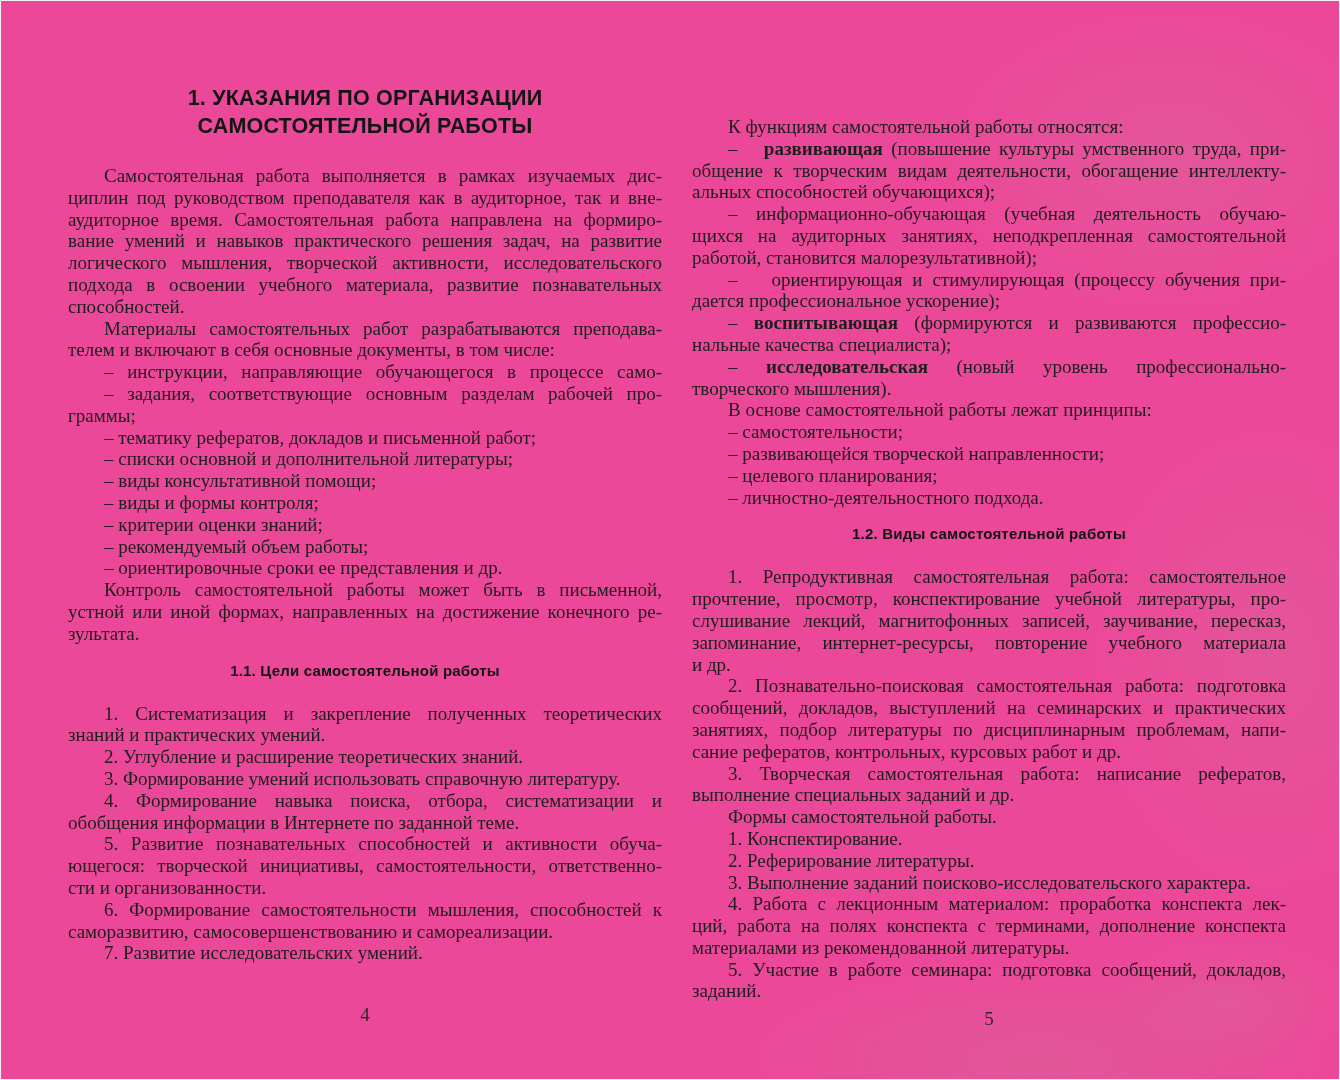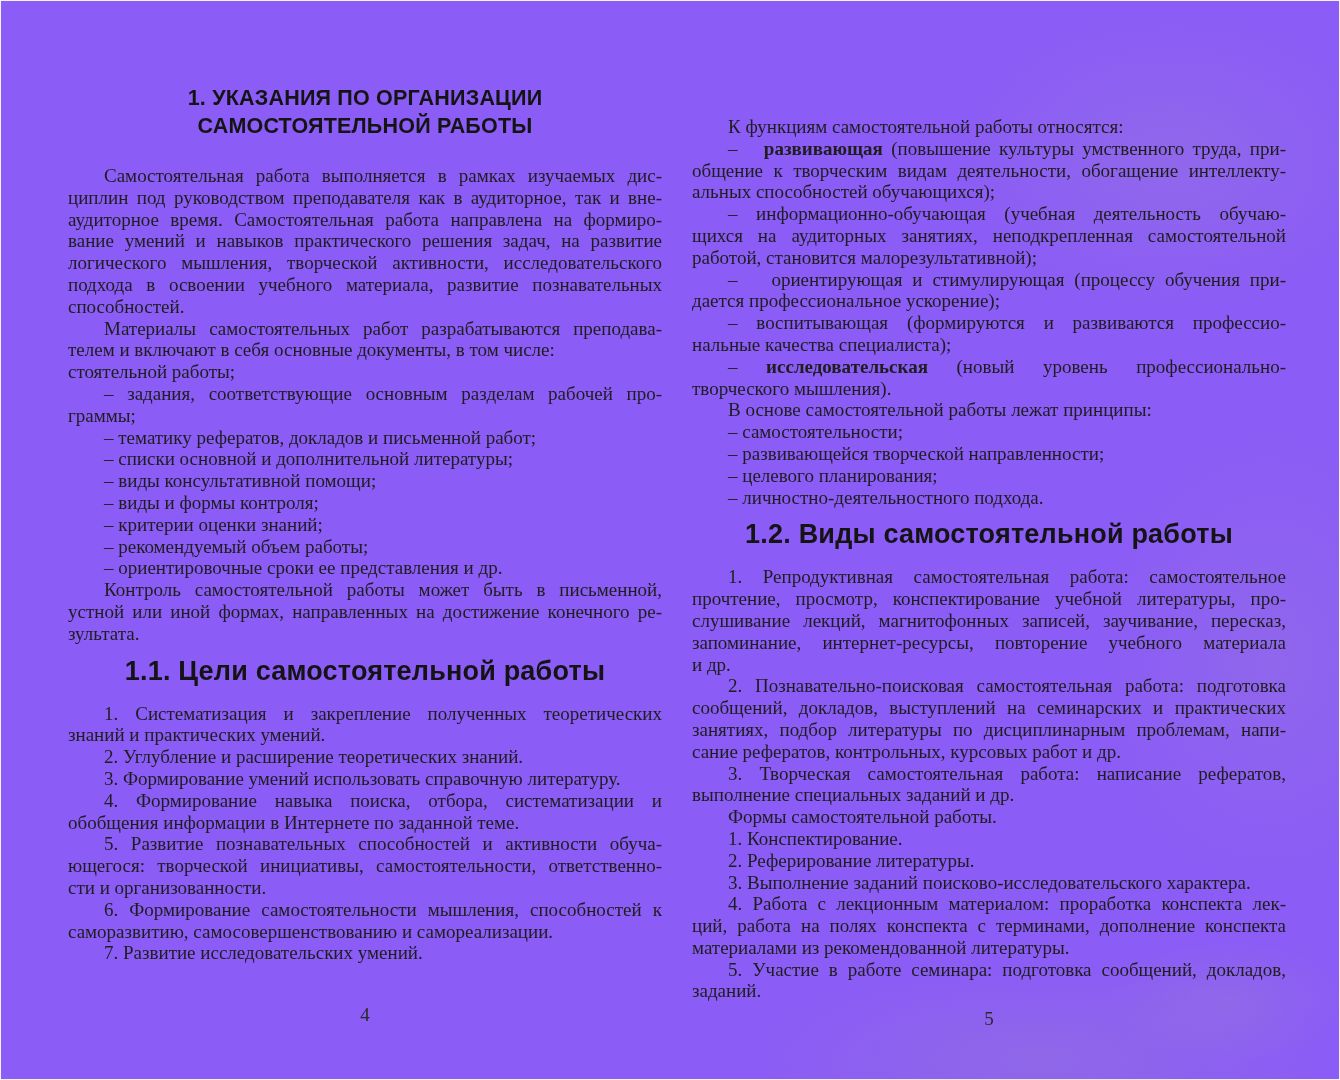--- a/index.html
+++ b/index.html
@@ -4,21 +4,21 @@
 <style>
   html, body {
     margin: 0;
     padding: 0;
     background: #ffffff;
   }
   #scan {
     position: relative;
     width: 1340px;
     height: 1080px;
-    background: #8b5cf6;
+    background: #ec4899;
     overflow: hidden;
     font-family: "Liberation Serif", serif;
     color: #1e1e1e;
     box-shadow: inset 0 0 0 1px #f2f2f0;
   }
   
   #noise {
     position: absolute;
     inset: 0;
     pointer-events: none;
@@ -50,21 +50,21 @@
     color: #141414;
     text-align: center;
     letter-spacing: 0.2px;
   }
   .heading.h1 {
     font-size: 21.5px;
     line-height: 28px;
     margin: 0 0 25px 0;
   }
   .heading.h2 {
-    font-size: 27px;
+    font-size: 15px;
     line-height: 28px;
     margin: 12px 0 18px 0;
   }
   .page-number {
     position: absolute;
     width: 594px;
     text-align: center;
     font-size: 19px;
     color: #2a2a2a;
   }
@@ -85,21 +85,21 @@
         </div>
         <div class="line ind jst"><span>Самостоятельная работа выполняется в рамках изучаемых дис-</span></div>
         <div class="line jst"><span>циплин под руководством преподавателя как в аудиторное, так и вне-</span></div>
         <div class="line jst"><span>аудиторное время. Самостоятельная работа направлена на формиро-</span></div>
         <div class="line jst"><span>вание умений и навыков практического решения задач, на развитие</span></div>
         <div class="line jst"><span>логического мышления, творческой активности, исследовательского</span></div>
         <div class="line jst"><span>подхода в освоении учебного материала, развитие познавательных</span></div>
         <div class="line"><span>способностей.</span></div>
         <div class="line ind jst"><span>Материалы самостоятельных работ разрабатываются преподава-</span></div>
         <div class="line"><span>телем и включают в себя основные документы, в том числе:</span></div>
-        <div class="line"><span>стоятельной работы;</span></div>
+        <div class="line ind jst"><span>– инструкции, направляющие обучающегося в процессе само-</span></div>
         <div class="line ind jst"><span>– задания, соответствующие основным разделам рабочей про-</span></div>
         <div class="line"><span>граммы;</span></div>
         <div class="line ind"><span>– тематику рефератов, докладов и письменной работ;</span></div>
         <div class="line ind"><span>– списки основной и дополнительной литературы;</span></div>
         <div class="line ind"><span>– виды консультативной помощи;</span></div>
         <div class="line ind"><span>– виды и формы контроля;</span></div>
         <div class="line ind"><span>– критерии оценки знаний;</span></div>
         <div class="line ind"><span>– рекомендуемый объем работы;</span></div>
         <div class="line ind"><span>– ориентировочные сроки ее представления и др.</span></div>
         <div class="line ind jst"><span>Контроль самостоятельной работы может быть в письменной,</span></div>
@@ -127,21 +127,21 @@
     <div class="content">
         <div class="line ind"><span>К функциям самостоятельной работы относятся:</span></div>
         <div class="line ind jst"><span>– </span><span style="font-weight: bold; margin-left: 18px;">развивающая</span><span> (повышение культуры умственного труда, при-</span></div>
         <div class="line jst"><span>общение к творческим видам деятельности, обогащение интеллекту-</span></div>
         <div class="line"><span>альных способностей обучающихся);</span></div>
         <div class="line ind jst"><span>– </span><span style="font-weight: normal;">информационно-обучающая</span><span> (учебная деятельность обучаю-</span></div>
         <div class="line jst"><span>щихся на аудиторных занятиях, неподкрепленная самостоятельной</span></div>
         <div class="line"><span>работой, становится малорезультативной);</span></div>
         <div class="line ind jst"><span>– </span><span style="font-weight: normal; margin-left: 24px;">ориентирующая и стимулирующая</span><span> (процессу обучения при-</span></div>
         <div class="line"><span>дается профессиональное ускорение);</span></div>
-        <div class="line ind jst"><span>– </span><span style="font-weight: normal;">воспитывающая</span><span> (формируются и развиваются профессио-</span></div>
+        <div class="line ind jst"><span>– </span><span style="font-weight: bold;">воспитывающая</span><span> (формируются и развиваются профессио-</span></div>
         <div class="line"><span>нальные качества специалиста);</span></div>
         <div class="line ind jst"><span>– </span><span style="font-weight: bold;">исследовательская</span><span> (новый уровень профессионально-</span></div>
         <div class="line"><span>творческого мышления).</span></div>
         <div class="line ind"><span>В основе самостоятельной работы лежат принципы:</span></div>
         <div class="line ind"><span>– самостоятельности;</span></div>
         <div class="line ind"><span>– развивающейся творческой направленности;</span></div>
         <div class="line ind"><span>– целевого планирования;</span></div>
         <div class="line ind"><span>– личностно-деятельностного подхода.</span></div>
         <div class="heading h2">
           <div>1.2. Виды самостоятельной работы</div>

